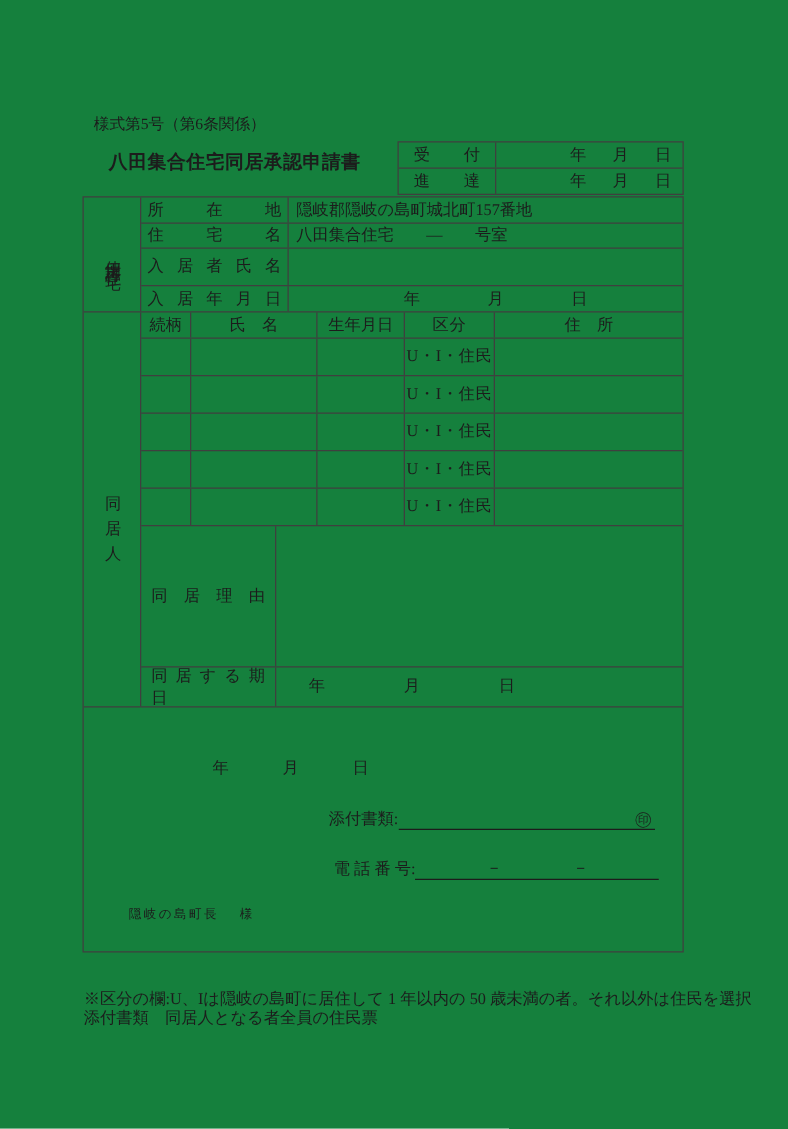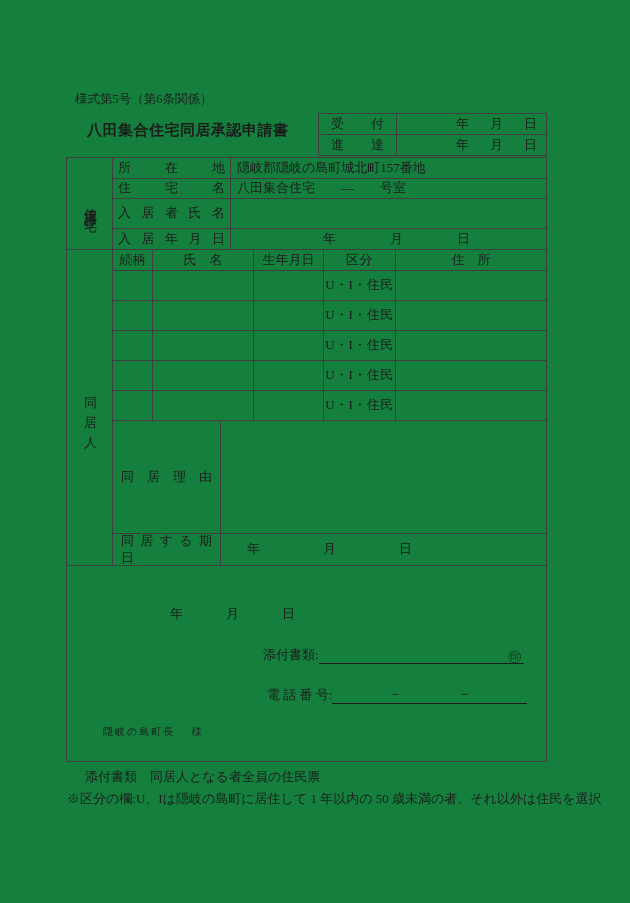--- a/index.html
+++ b/index.html
@@ -257,16 +257,16 @@
         <span class="uline" style="width:195px; justify-content:space-evenly;">
           <span>－</span>
           <span>－</span>
         </span>
       </div>
 
       <div class="abs addressee" style="left:36px; top:159px;">隠岐の島町長　 様</div>
     </div>
   </div>
 
-  <div class="footer-line" style="top:769px;margin-left:18px;">添付書類　同居人となる者全員の住民票</div>
+  <div class="footer-line" style="top:806px;">添付書類　同居人となる者全員の住民票</div>
   <div class="footer-line" style="top:791px;">※区分の欄:U、Iは隠岐の島町に居住して 1 年以内の 50 歳未満の者。それ以外は住民を選択</div>
 
 </div>
 
 </body></html>

